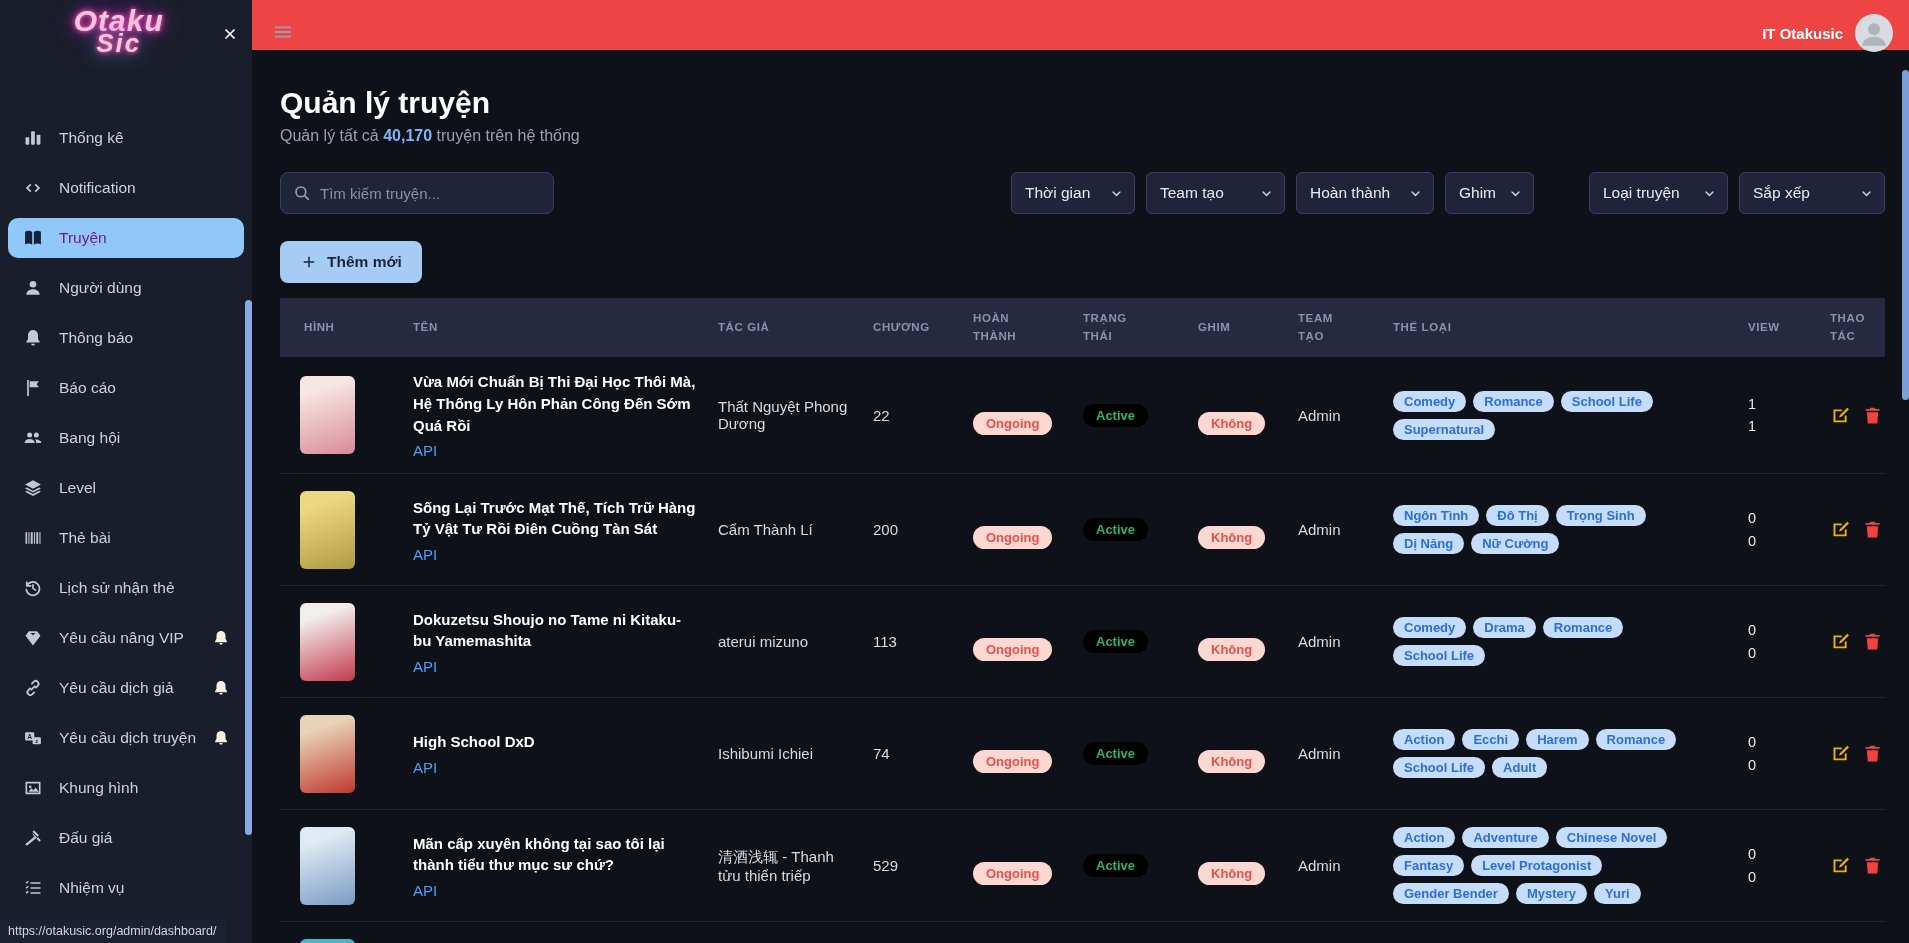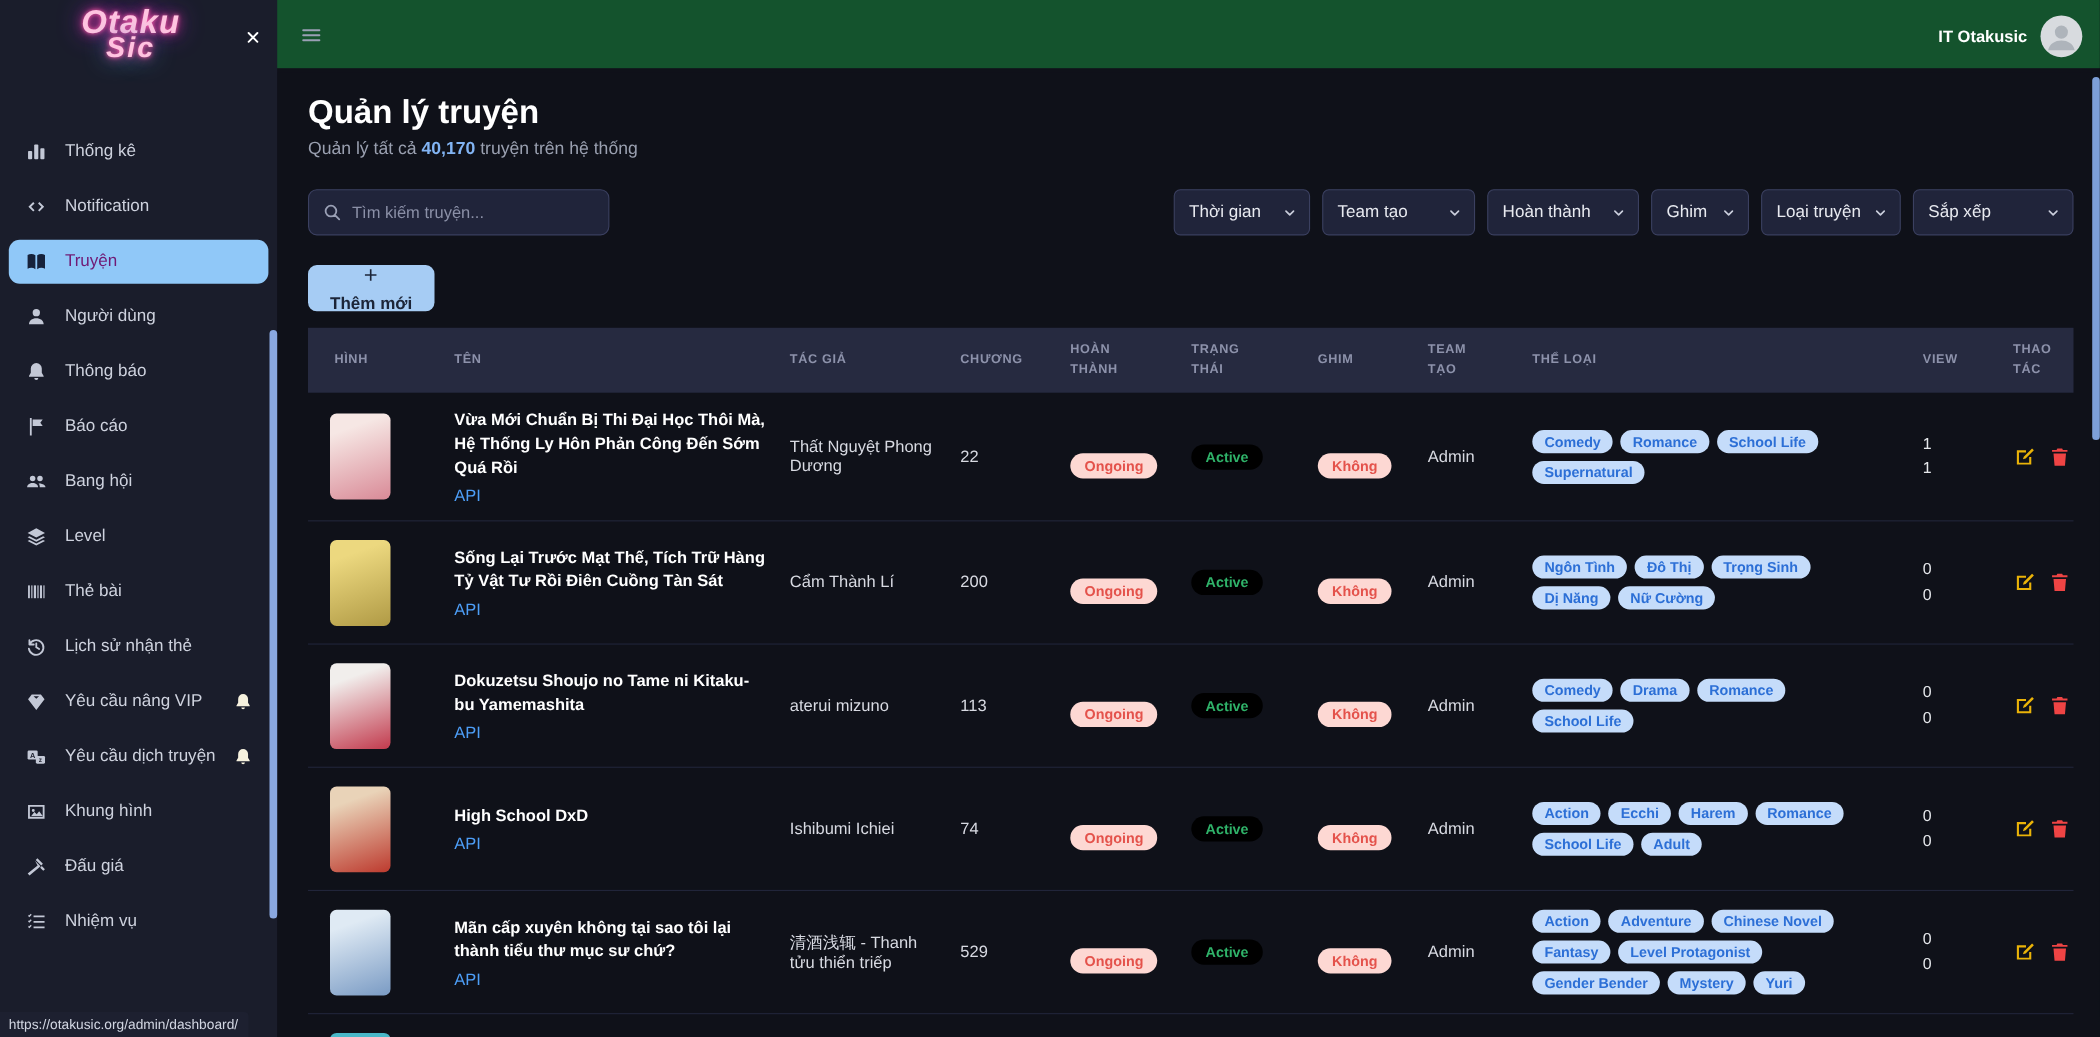--- a/index.html
+++ b/index.html
@@ -1,20 +1,20 @@
 <!DOCTYPE html>
 <html><head>
 <meta charset="utf-8">
 <style>
   * { margin:0; padding:0; box-sizing:border-box; }
   html,body { width:1909px; height:943px; overflow:hidden; }
   body { font-family:"Liberation Sans","DejaVu Sans",sans-serif; background:#0f1119; color:#e5e7eb; position:relative; }
 
   
-  .topbar { position:absolute; top:0; left:0; right:0; height:62px; background:#14532d; z-index:5; }
+  .topbar { position:absolute; top:0; left:0; right:0; height:50px; background:#ef4444; z-index:5; }
   .hamburger { position:absolute; left:272px; top:21px; color:#9aa0b5; cursor:pointer; }
   .topbar-right { position:absolute; right:16px; top:0; height:66px; display:flex; align-items:center; gap:12px; }
   .user-name { font-weight:700; font-size:15px; color:#ffffff; }
   .avatar { width:38px; height:38px; border-radius:50%; background:#d8dbdf; display:flex; align-items:center; justify-content:center; overflow:hidden; }
 
   
   .sidebar { position:absolute; top:0; left:0; bottom:0; width:252px; background:#1a1d2b; z-index:10; }
   .sidebar-head { position:relative; height:102px; }
   .logo { position:absolute; left:50%; top:6px; transform:translateX(-58%); text-align:center; line-height:1; }
   .logo .l1 { font-size:30px; font-weight:800; font-style:italic; color:#ffc3e0;
@@ -49,21 +49,21 @@
                      font-family:inherit; }
   .searchbox input::placeholder { color:#8b90a7; }
   .dropdowns { margin-left:auto; display:flex; gap:11px; }
   .dropdown { height:42px; background:#20243a; border:1px solid #3b4060; border-radius:6px; display:flex;
               align-items:center; justify-content:space-between; padding:0 10px 0 13px; color:#e8eaf0;
               font-size:15.5px; cursor:pointer; }
   .dropdown .ic { color:#c9cddb; display:flex; margin-left:8px; }
 
   .add-btn { margin:27px 24px 0 28px; height:42px; padding:0 20px; background:#a6ccf4; color:#1c2538;
              border:none; border-radius:8px; font-size:15.5px; font-weight:600; display:inline-flex;
-             align-items:center; gap:9px; cursor:pointer; font-family:inherit;flex-direction:column; }
+             align-items:center; gap:9px; cursor:pointer; font-family:inherit; }
 
   
   .table { margin:15px 24px 0 28px; }
   .tgrid { display:grid; grid-template-columns:125px 305px 155px 100px 110px 115px 100px 95px 355px 82px 63px; }
   .thead { background:#262a40; min-height:59px; align-items:center; }
   .th { color:#8d92ab; font-size:11.5px; font-weight:700; letter-spacing:.6px; text-transform:uppercase;
         padding:10px 42px 10px 8px; line-height:1.5; }
   .th:first-child { padding-left:24px; }
   .trow { min-height:112px; align-items:center; border-bottom:1px solid #21253a; }
   .td { padding:14px 14px 14px 8px; font-size:15px; color:#d8dae2; }
@@ -214,20 +214,33 @@
     <span>Yêu cầu nâng VIP</span>
         <span class="nav-bell">
           <svg width="18" height="18" viewBox="0 0 24 24" fill="currentColor">
             <path d="M12 2.5a6 6 0 0 0-6 6v4.6L4 16.5v1h16v-1l-2-3.4V8.5a6 6 0 0 0-6-6zM9.8 18.8a2.2 2.2 0 0 0 4.4 0z"></path>
           </svg>
         </span>
       </div>
       <div class="nav-item">
         <span class="ic">
           <svg width="20" height="20" viewBox="0 0 24 24" fill="currentColor">
+            <path fill="none" stroke="currentColor" stroke-width="2.2" stroke-linecap="round" d="M10 14 14 10M8.5 12.5l-2.3 2.3a3.4 3.4 0 0 0 4.8 4.8l2.3-2.3M15.5 11.5l2.3-2.3a3.4 3.4 0 0 0-4.8-4.8L10.7 6.7"></path>
+          </svg>
+        </span>
+    <span>Yêu cầu dịch giả</span>
+        <span class="nav-bell">
+          <svg width="18" height="18" viewBox="0 0 24 24" fill="currentColor">
+            <path d="M12 2.5a6 6 0 0 0-6 6v4.6L4 16.5v1h16v-1l-2-3.4V8.5a6 6 0 0 0-6-6zM9.8 18.8a2.2 2.2 0 0 0 4.4 0z"></path>
+          </svg>
+        </span>
+      </div>
+      <div class="nav-item">
+        <span class="ic">
+          <svg width="20" height="20" viewBox="0 0 24 24" fill="currentColor">
             <rect x="2.5" y="5" width="11" height="10" rx="1.5"></rect>
             <text x="8" y="13" font-size="8" font-weight="bold" text-anchor="middle" fill="#1a1d2b">A</text>
             <rect x="11.5" y="11" width="10" height="8.5" rx="1.5"></rect>
             <text x="16.5" y="17.8" font-size="7" font-weight="bold" text-anchor="middle" fill="#1a1d2b">z</text>
           </svg>
         </span>
     <span>Yêu cầu dịch truyện</span>
         <span class="nav-bell">
           <svg width="18" height="18" viewBox="0 0 24 24" fill="currentColor">
             <path d="M12 2.5a6 6 0 0 0-6 6v4.6L4 16.5v1h16v-1l-2-3.4V8.5a6 6 0 0 0-6-6zM9.8 18.8a2.2 2.2 0 0 0 4.4 0z"></path>
@@ -307,21 +320,21 @@
           </span>
         </div>
         <div class="dropdown" style="width: 89px;">
           <span>Ghim</span>
     <span class="ic">
             <svg width="15" height="15" viewBox="0 0 24 24" fill="currentColor">
               <path fill="none" stroke="currentColor" stroke-width="2.4" stroke-linecap="round" stroke-linejoin="round" d="m6.5 9.5 5.5 5.5 5.5-5.5"></path>
             </svg>
           </span>
         </div>
-        <div class="dropdown" style="width: 127px;">
+        <div class="dropdown" style="width: 139px; margin-left: 44px;">
           <span>Loại truyện</span>
     <span class="ic">
             <svg width="15" height="15" viewBox="0 0 24 24" fill="currentColor">
               <path fill="none" stroke="currentColor" stroke-width="2.4" stroke-linecap="round" stroke-linejoin="round" d="m6.5 9.5 5.5 5.5 5.5-5.5"></path>
             </svg>
           </span>
         </div>
         <div class="dropdown" style="width: 146px;">
           <span>Sắp xếp</span>
     <span class="ic">

